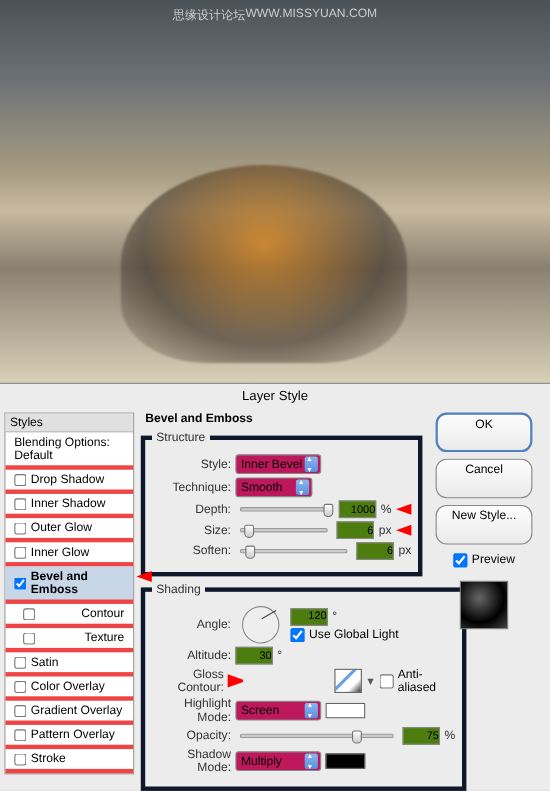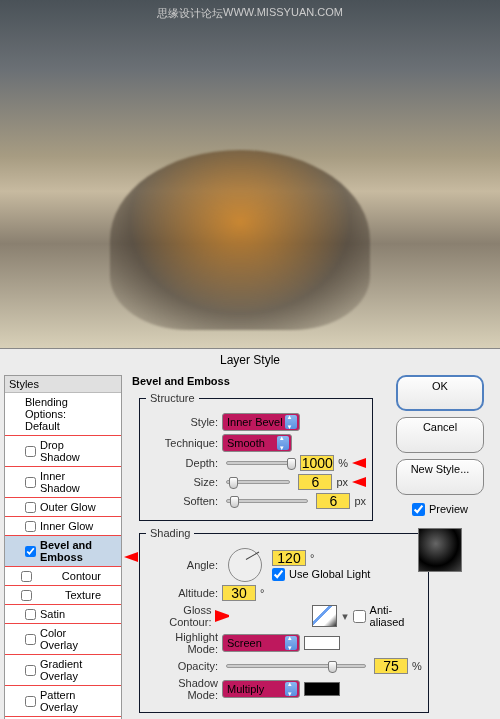--- a/index.html
+++ b/index.html
@@ -21,37 +21,37 @@
 .dialog {
   position: absolute; left: 0; top: 348px; width: 500px; height: 371px;
   background: #ececec; border-top: 1px solid #888;
 }
 .title { text-align: center; padding: 4px 0 6px; font-size: 12px; color: #000; }
 .main { display: flex; gap: 6px; padding: 0 4px; }
 
 .left { width: 118px; }
 .styles-box { border: 1px solid #999; background: #fff; margin-top: 2px; }
 .styles-head { background: #e0e0e0; border-bottom: 1px solid #bbb; padding: 2px 4px; }
-.style-item { padding: 3px 20px; border-bottom: 1px solid #ef4444; display: flex; align-items: center; gap: 4px; }
+.style-item { padding: 3px 8px; border-bottom: 4px solid #ef4444; display: flex; align-items: center; gap: 4px; }
 .style-item.sub { padding-left: 16px; justify-content: space-between; }
 .style-item.sel { background: #c7d7e8; }
 .style-item input[type=checkbox] { width: 11px; height: 11px; }
 
 .center { width: 256px; }
-fieldset { border: 1px solid #0f172a; margin: 3px 11px 6px; padding: 6px 6px 8px; }
+fieldset { border: 4px solid #0f172a; margin: 3px 0 6px; padding: 6px 6px 8px; }
 legend { padding: 0 4px; color: #333; font-size: 11px; }
 .row { display: flex; align-items: center; margin: 3px 0; gap: 4px; }
 .label { width: 72px; text-align: right; color: #333; }
 .select { background: #be185d; border: 1px solid #888; border-radius: 3px; height: 18px; padding: 0 16px 0 4px; position: relative; display: inline-flex; align-items: center; min-width: 70px; }
 .select .arrs { position: absolute; right: 2px; top: 1px; width: 12px; height: 14px; background: linear-gradient(#8bb6f0,#5a8fe0); border-radius: 2px; }
 .select .arrs::before { content: "▴"; position: absolute; font-size: 7px; color: #fff; left: 3px; top: -2px; }
 .select .arrs::after { content: "▾"; position: absolute; font-size: 7px; color: #fff; left: 3px; bottom: -2px; }
 .slider { flex: 1; height: 4px; background: #ccc; border: 1px solid #999; border-radius: 2px; position: relative; margin: 0 4px; }
 .slider .thumb { position: absolute; top: -4px; width: 9px; height: 12px; background: linear-gradient(#fff,#ccc); border: 1px solid #777; border-radius: 2px 2px 4px 4px; }
-.numfield { width: 34px; height: 16px; background: #fde047; border: 1px solid #888; text-align: center; font-size: 14px; }
+.numfield { width: 34px; height: 16px; background: #4d7c0f; border: 1px solid #888; text-align: right; font-size: 10px; }
 .unit { color: #333; }
 .radio { width: 11px; height: 11px; }
 .swatch { width: 36px; height: 14px; border: 1px solid #666; background: #fff; }
 .swatch.black { background: #000; }
 .arrow-red { display: inline-block; width: 0; height: 0; border-top: 5px solid transparent; border-bottom: 5px solid transparent; }
 .arrow-red.left { border-right: 14px solid #f00; }
 .arrow-red.right { border-left: 14px solid #f00; }
 .angle-circ { width: 34px; height: 34px; border: 1px solid #888; border-radius: 50%; background: #eee; position: relative; margin: 0 6px; }
 .angle-circ::after { content: ""; position: absolute; width: 15px; height: 1px; background: #444; left: 17px; top: 10px; transform-origin: left; transform: rotate(-30deg); }
 .contour { width: 28px; height: 22px; border: 1px solid #666; background: linear-gradient(135deg,#fff 0%,#fff 35%,#6aa0f0 36%,#6aa0f0 45%,#fff 46%,#fff 70%,#333 100%); }

